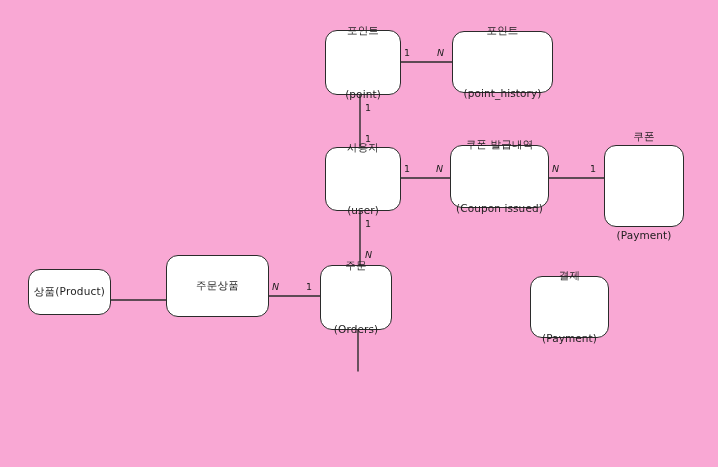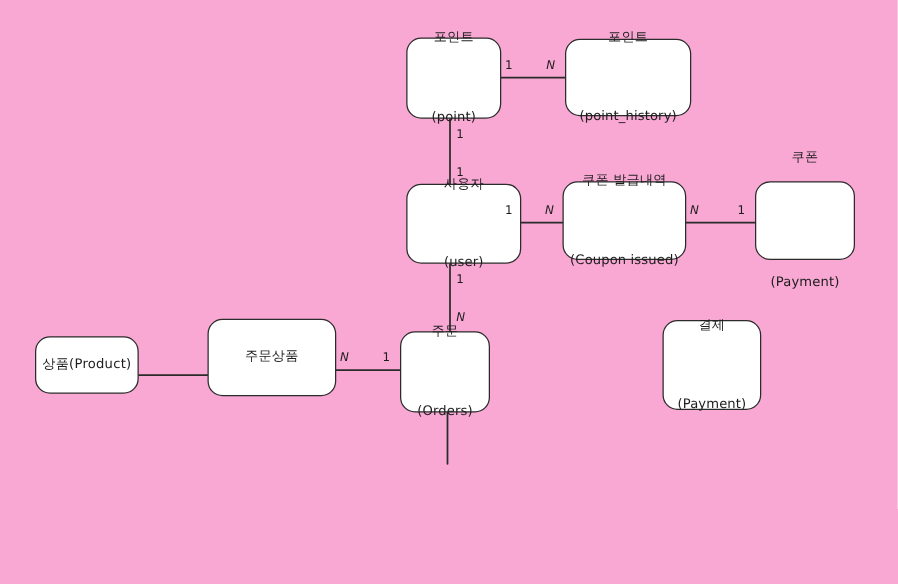--- a/index.html
+++ b/index.html
@@ -80,43 +80,43 @@
       <line x1="358" y1="330" x2="358" y2="371" stroke="#2b2b2b" stroke-width="1.4" stroke-linecap="round"></line>
     </svg>
 <div class="entity" style="left: 325px; top: 30px; width: 76px; height: 65px; border-color: rgb(43, 43, 43); color: rgb(29, 29, 29);">
       <span class="ko">포인트</span>
       <span class="en">(point)</span>
     </div>
     <div class="entity" style="left: 452px; top: 31px; width: 101px; height: 62px; border-color: rgb(43, 43, 43); color: rgb(29, 29, 29);">
       <span class="ko">포인트</span>
       <span class="en">(point_history)</span>
     </div>
-    <div class="entity" style="left: 325px; top: 147px; width: 92px; height: 64px; border-color: rgb(43, 43, 43); color: rgb(29, 29, 29);">
+    <div class="entity" style="left: 325px; top: 147px; width: 76px; height: 64px; border-color: rgb(43, 43, 43); color: rgb(29, 29, 29);">
       <span class="ko">사용자</span>
       <span class="en">(user)</span>
     </div>
     <div class="entity" style="left: 450px; top: 145px; width: 99px; height: 63px; border-color: rgb(43, 43, 43); color: rgb(29, 29, 29);">
       <span class="ko">쿠폰 발급내역</span>
       <span class="en">(Coupon issued)</span>
     </div>
-    <div class="entity" style="left: 604px; top: 145px; width: 80px; height: 63px; border-color: rgb(43, 43, 43); color: rgb(29, 29, 29); gap: 36px;">
+    <div class="entity" style="left: 604px; top: 145px; width: 80px; height: 82px; border-color: rgb(43, 43, 43); color: rgb(29, 29, 29); gap: 36px;">
       <span class="ko">쿠폰</span>
       <span class="en">(Payment)</span>
     </div>
     <div class="entity single" style="left: 28px; top: 269px; width: 83px; height: 46px; border-color: rgb(43, 43, 43); color: rgb(29, 29, 29);">
       <span class="ko">상품(Product)</span>
     </div>
     <div class="entity" style="left: 166px; top: 255px; width: 103px; height: 62px; border-color: rgb(43, 43, 43); color: rgb(29, 29, 29);">
       <span class="ko">주문상품</span>
     </div>
     <div class="entity" style="left: 320px; top: 265px; width: 72px; height: 65px; border-color: rgb(43, 43, 43); color: rgb(29, 29, 29);">
       <span class="ko">주문</span>
       <span class="en">(Orders)</span>
     </div>
-    <div class="entity" style="left: 530px; top: 256px; width: 79px; height: 72px; border-color: rgb(43, 43, 43); color: rgb(29, 29, 29); text-align: right;">
+    <div class="entity" style="left: 530px; top: 276px; width: 79px; height: 62px; border-color: rgb(43, 43, 43); color: rgb(29, 29, 29); text-align: right;">
       <span class="ko">결제</span>
       <span class="en">(Payment)</span>
     </div>
     <span class="card-label" style="left: 404px; top: 48px; color: rgb(29, 29, 29);">1</span>
     <span class="card-label n" style="left: 437px; top: 48px; color: rgb(29, 29, 29);">N</span>
     <span class="card-label" style="left: 365px; top: 103px; color: rgb(29, 29, 29);">1</span>
     <span class="card-label" style="left: 365px; top: 134px; color: rgb(29, 29, 29);">1</span>
     <span class="card-label" style="left: 404px; top: 164px; color: rgb(29, 29, 29);">1</span>
     <span class="card-label n" style="left: 436px; top: 164px; color: rgb(29, 29, 29);">N</span>
     <span class="card-label n" style="left: 552px; top: 164px; color: rgb(29, 29, 29);">N</span>

